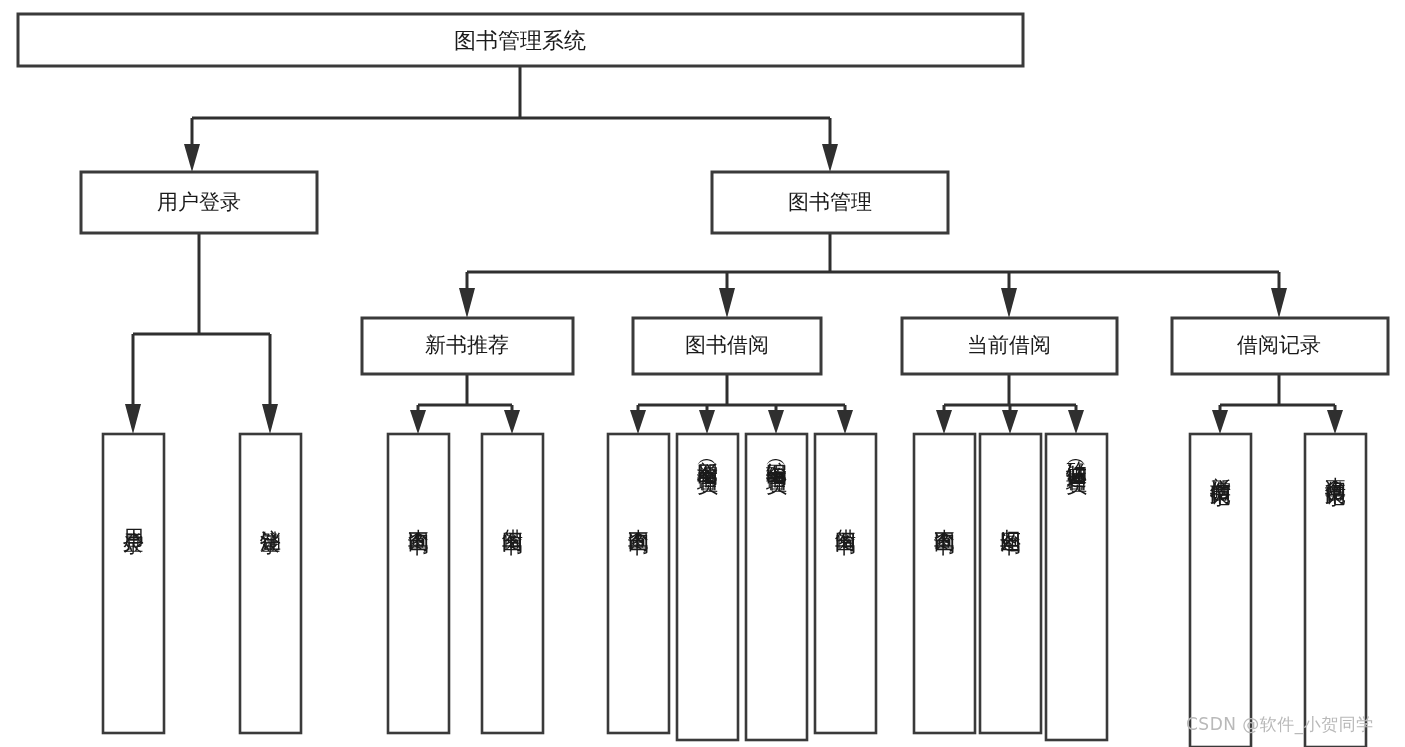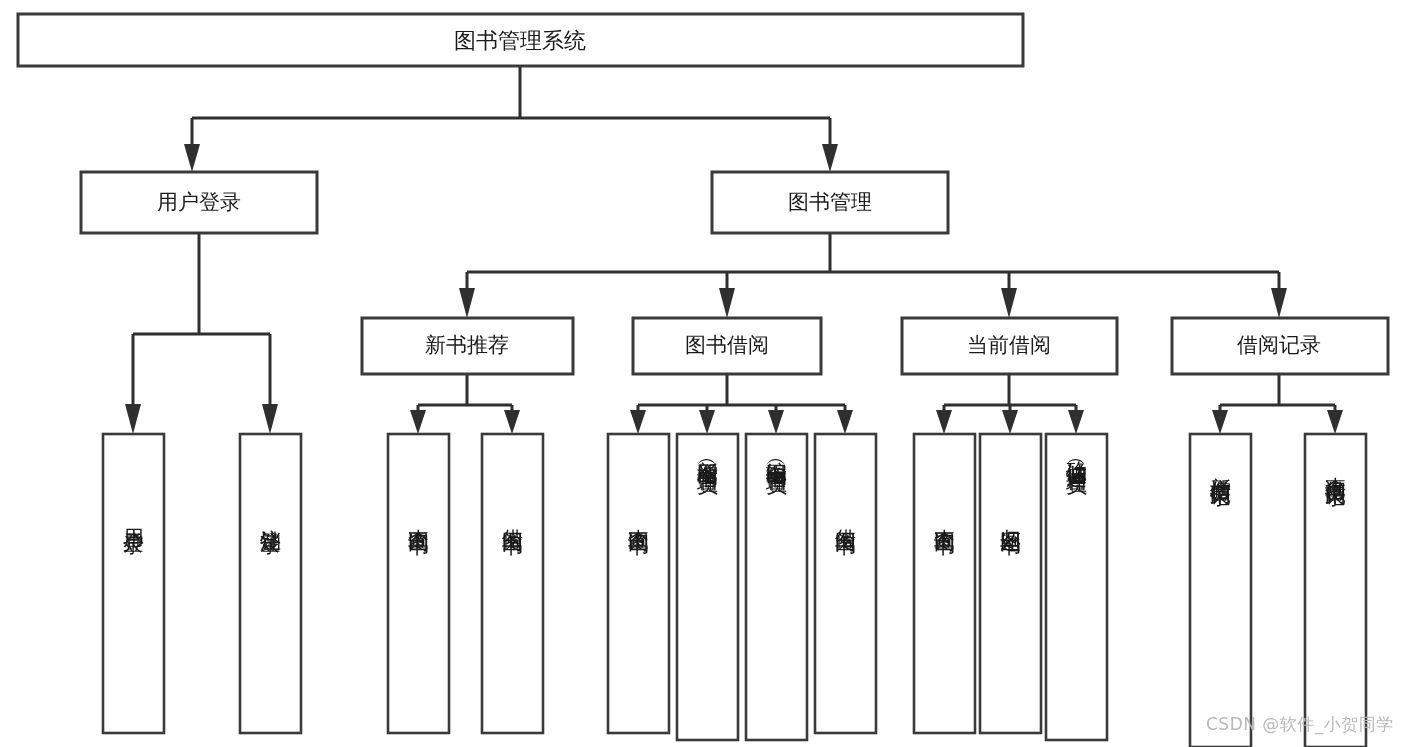--- a/index.html
+++ b/index.html
@@ -77,21 +77,20 @@
   }
   .watermark {
     position: absolute;
     left: 1186px;
     top: 713px;
     font-family: "DejaVu Sans", "Liberation Sans", sans-serif;
     font-size: 17px;
     color: #b9b9b9;
     white-space: nowrap;
     letter-spacing: 0.5px;
-    margin-left: 20px;
   }
 </style>
 </head>
 <body>
 
 <div id="diagram-root">
 
   <svg class="diagram" viewBox="0 0 1405 747" xmlns="http://www.w3.org/2000/svg">
 
     <g>

